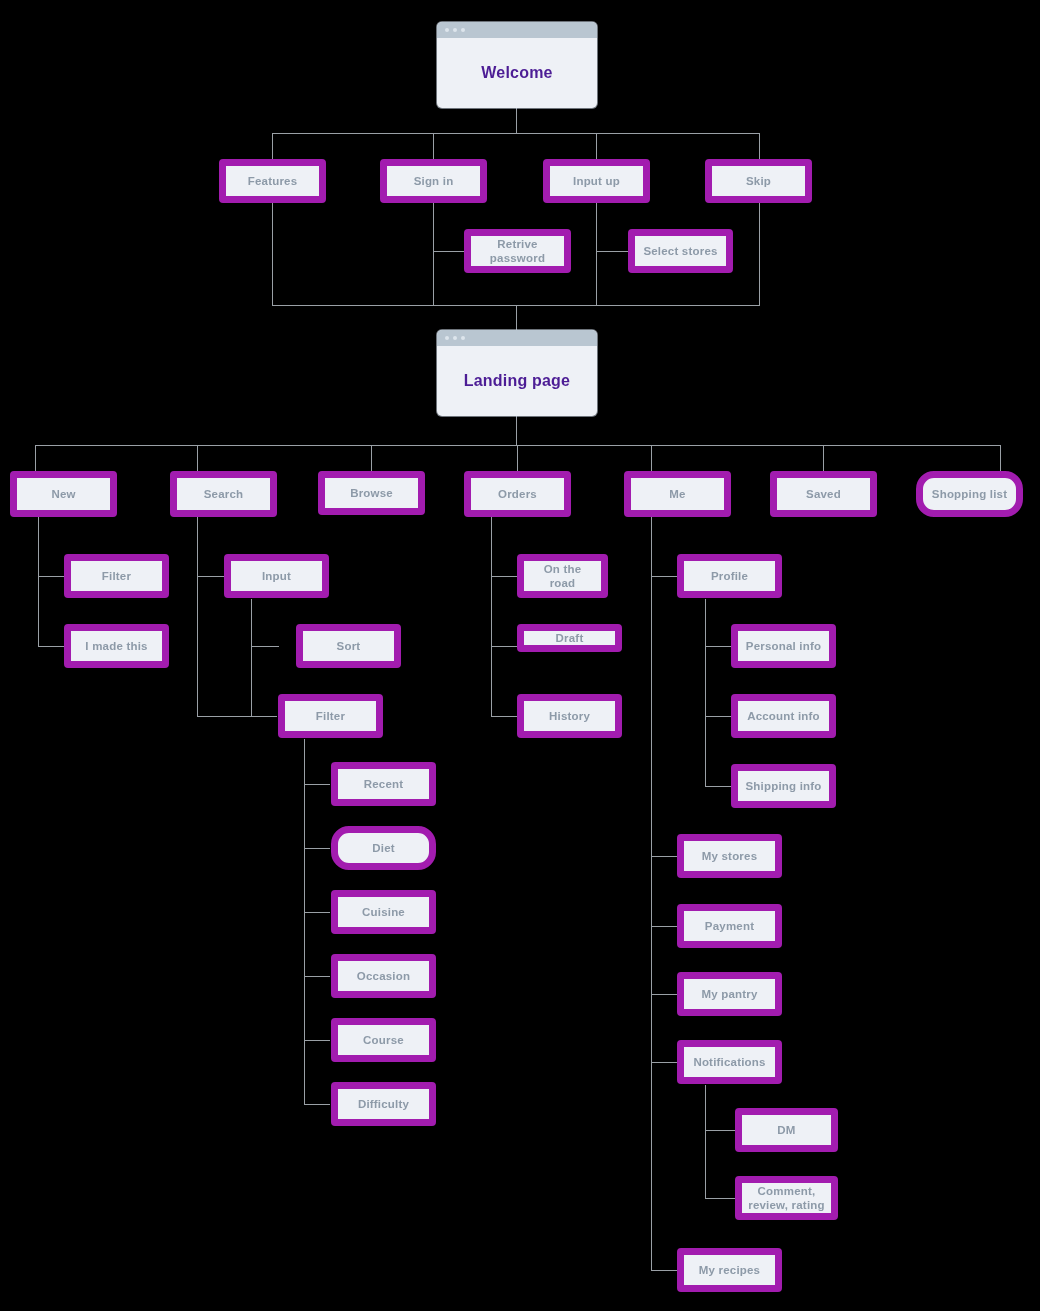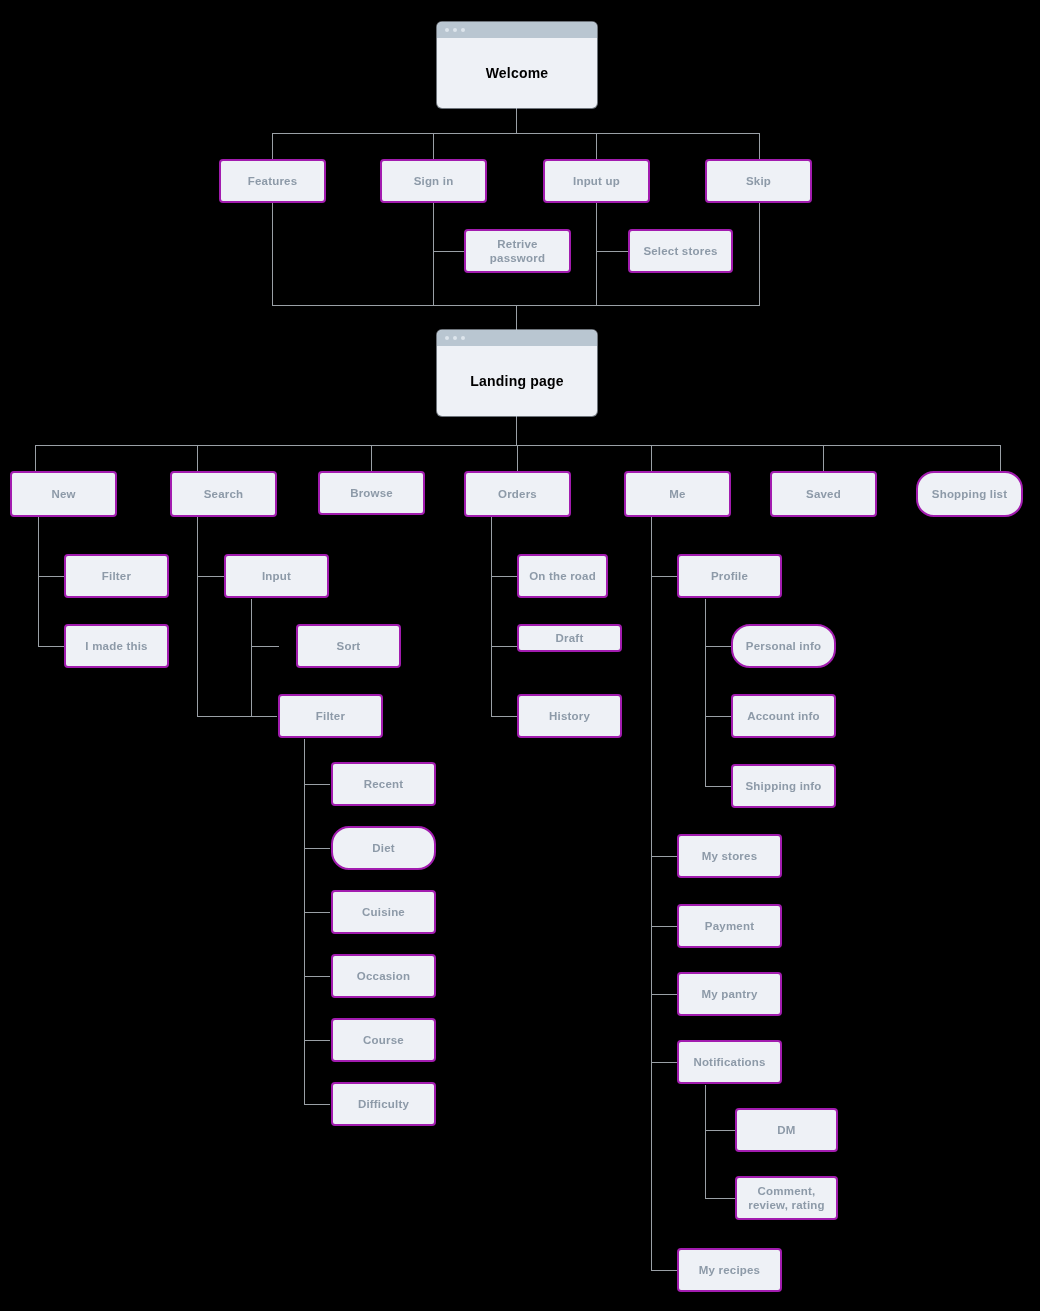--- a/index.html
+++ b/index.html
@@ -22,21 +22,21 @@
     background: #9aa0a6;
   }
   .line.h { height: 1px; }
   .line.v { width: 1px; }
 
   
   .node {
     position: absolute;
     box-sizing: border-box;
     background: #eef1f6;
-    border: 2px solid #a21caf;
+    border: 7px solid #a21caf;
     border-radius: 4px;
     display: flex;
     align-items: center;
     justify-content: center;
     text-align: center;
     color: #8d9aa8;
     font-size: 11.5px;
     font-weight: bold;
     letter-spacing: 0.2px;
     line-height: 1.25;
@@ -68,22 +68,22 @@
     width: 4px;
     height: 4px;
     border-radius: 50%;
     background: #dde5ec;
   }
   .window .body {
     flex: 1 1 auto;
     display: flex;
     align-items: center;
     justify-content: center;
-    color: #000000;
-    font-size: 14px;
+    color: #4c1d95;
+    font-size: 16px;
     font-weight: bold;
     letter-spacing: 0.2px;
   }
 </style>
 </head>
 <body>
 
 <div id="canvas">
 
   <div class="line v" style="left:516px; top:108px; height:26px;"></div>
@@ -260,21 +260,21 @@
   <div class="node" style="left:517px; top:624px; width:105px; height:28px;">
     <span class="label">Draft</span>
   </div>
   <div class="node" style="left:517px; top:694px; width:105px; height:44px;">
     <span class="label">History</span>
   </div>
 
   <div class="node" style="left:677px; top:554px; width:105px; height:44px;">
     <span class="label">Profile</span>
   </div>
-  <div class="node" style="left:731px; top:624px; width:105px; height:44px;border-radius:19px;">
+  <div class="node" style="left:731px; top:624px; width:105px; height:44px;">
     <span class="label">Personal info</span>
   </div>
   <div class="node" style="left:731px; top:694px; width:105px; height:44px;">
     <span class="label">Account info</span>
   </div>
   <div class="node" style="left:731px; top:764px; width:105px; height:44px;">
     <span class="label">Shipping info</span>
   </div>
   <div class="node" style="left:677px; top:834px; width:105px; height:44px;">
     <span class="label">My stores</span>

